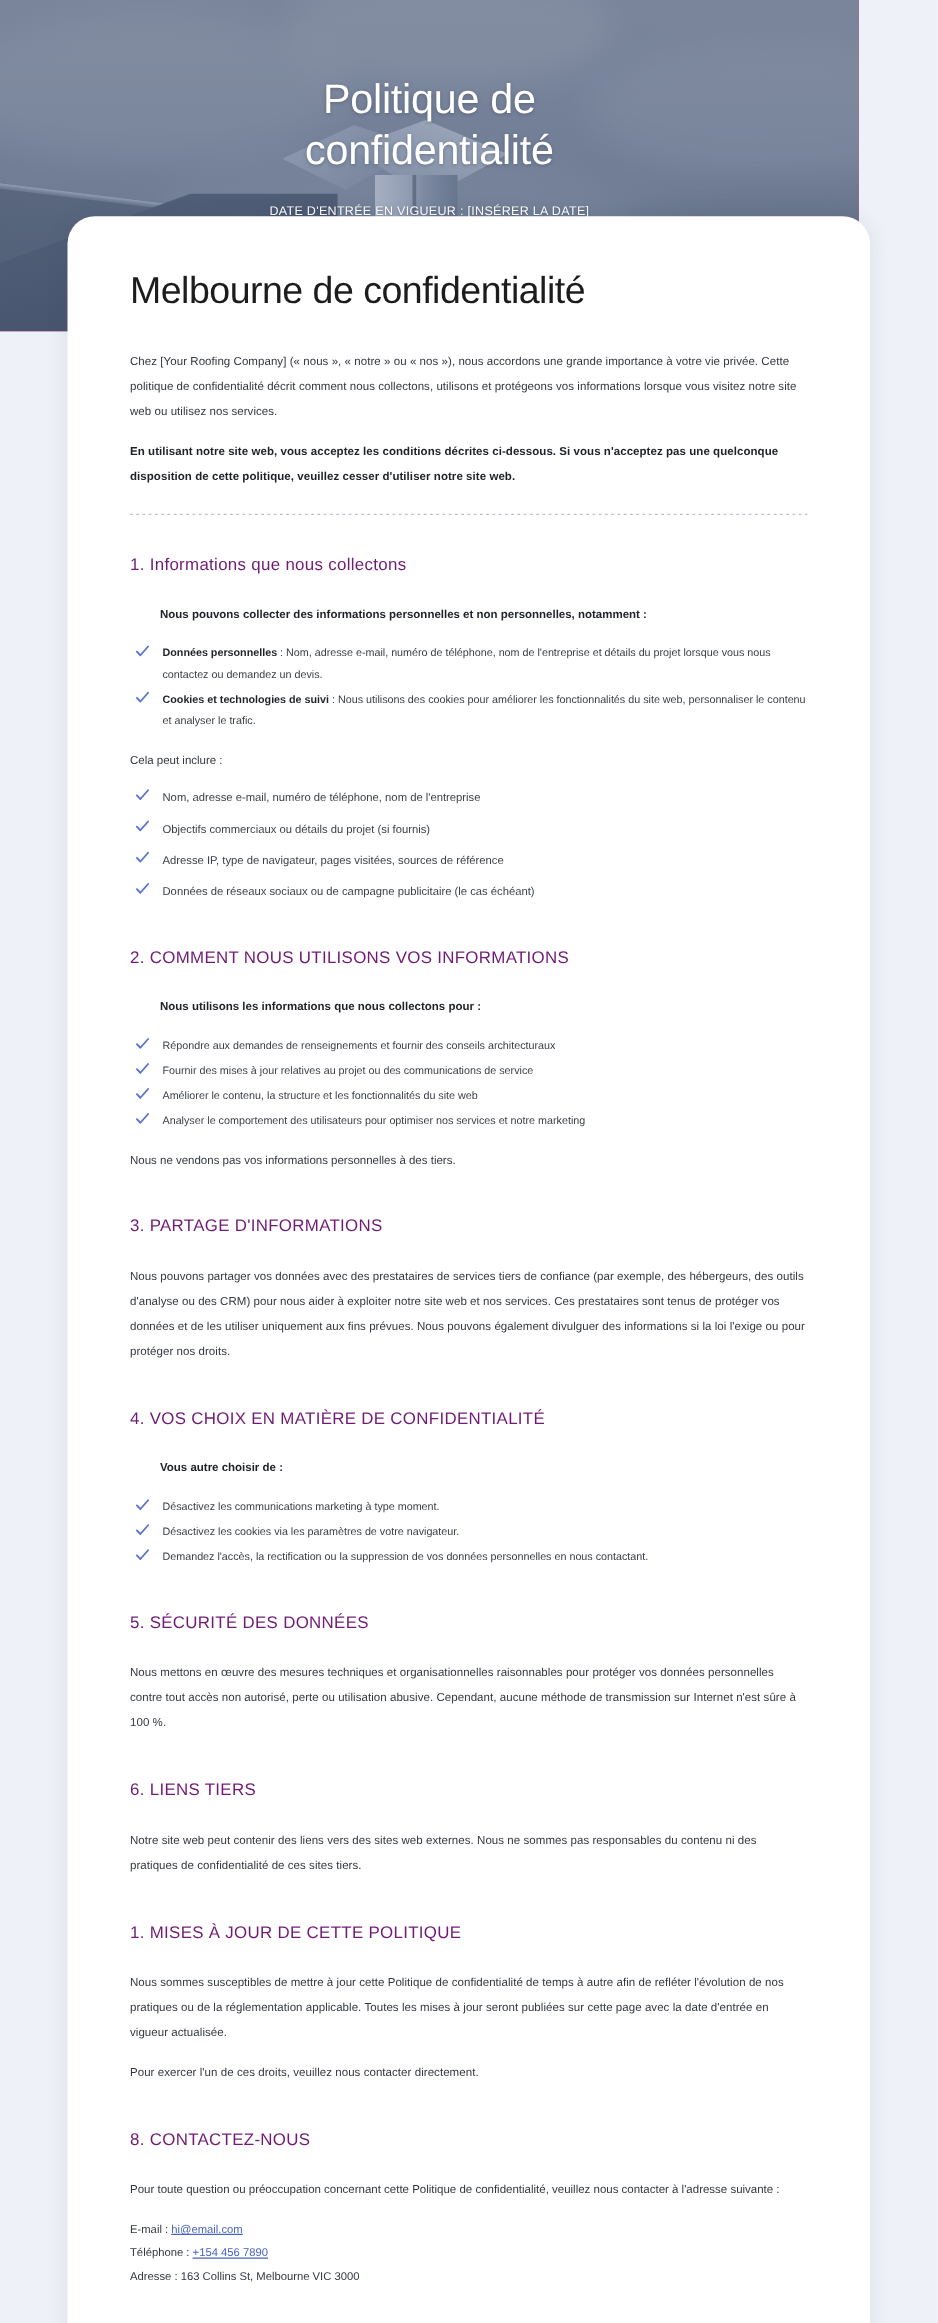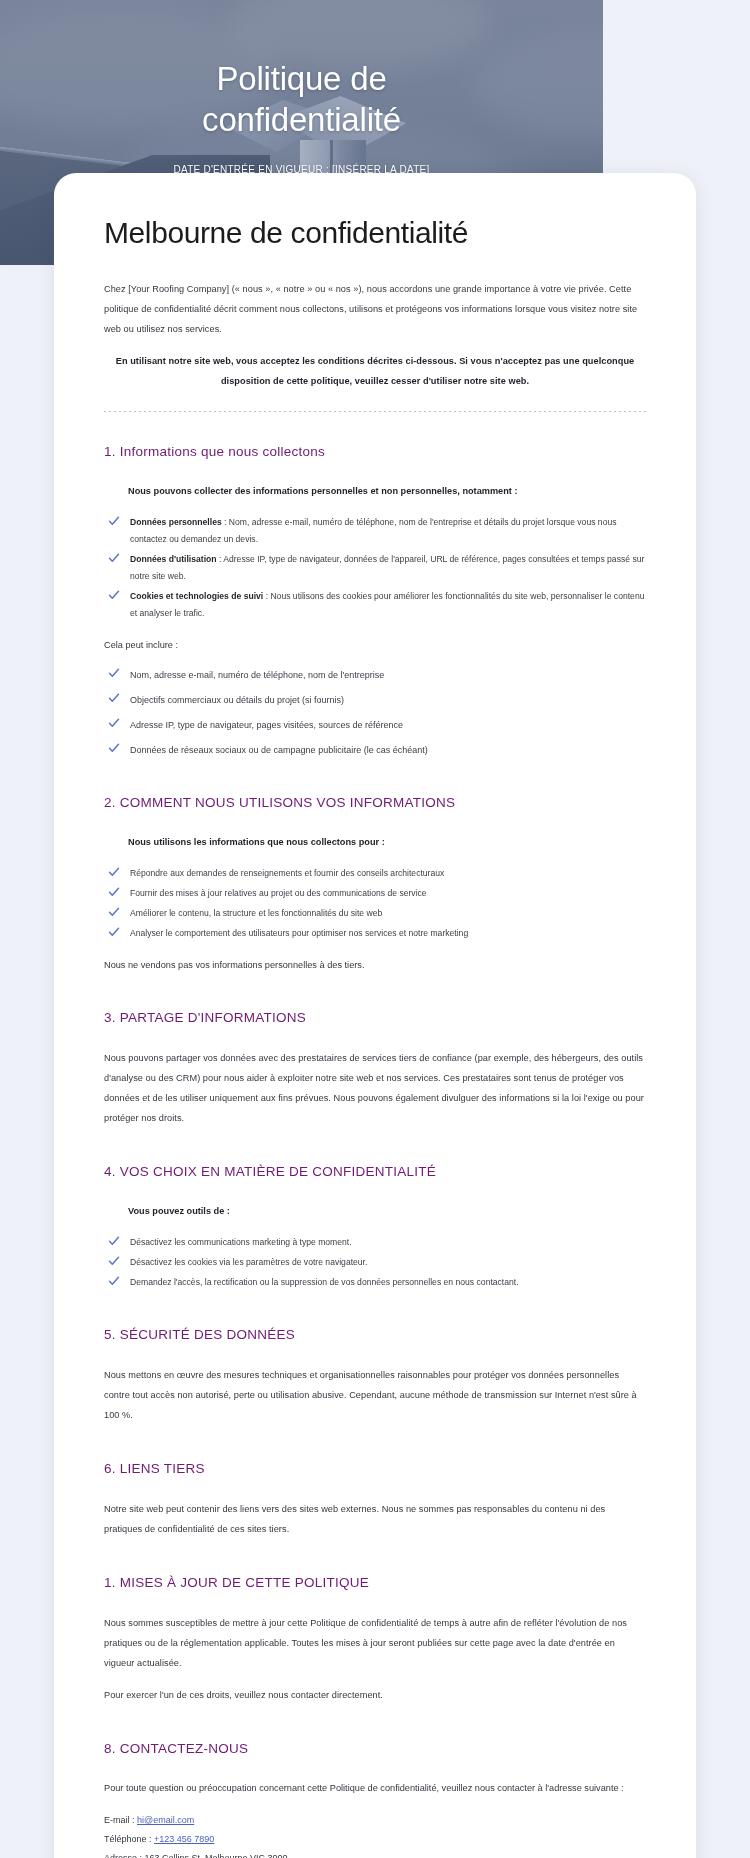--- a/index.html
+++ b/index.html
@@ -15,21 +15,21 @@
     position: relative;
     width: 750px;
     min-height: 1858px;
     background: #eef1f7;
     overflow: hidden;
   }
 
   
   .hero {
     position: relative;
-    width: 603px;
+    width: 687px;
     height: 265px;
     overflow: hidden;
     background: #be185d;
   }
 
   .hero-photo {
     position: absolute;
     inset: 0;
     background:
       
@@ -148,21 +148,21 @@
     margin-bottom: 28px;
   }
 
   p.body {
     font-size: 9.2px;
     line-height: 20px;
     color: #33383f;
     margin-bottom: 12px;
     letter-spacing: 0.05px;
   }
-  p.body.strong { font-weight: 700; color: #1e2228; text-align: center; }
+  p.body.strong { font-weight: 700; color: #1e2228; }
 
   .divider {
     height: 1px;
     margin: 20px 0 30px 0;
     background-image: linear-gradient(to right, #b9c0cc 0 2px, transparent 2px 5px);
     background-size: 5px 1px;
     background-repeat: repeat-x;
   }
 
   h2.section {
@@ -272,28 +272,20 @@
             </svg>
         </span>
         <b>Données personnelles</b><span> : Nom, adresse e-mail, numéro de téléphone, nom de l'entreprise et détails du projet lorsque vous nous contactez ou demandez un devis.</span>
       </li>
       <li>
         <span class="tick">
           <svg viewBox="0 0 12 12">
               <path d="M1.5 6.3 L4.3 9.2 L10.5 2.2" fill="none" stroke="currentColor" stroke-width="1.5" stroke-linecap="round" stroke-linejoin="round"></path>
             </svg>
         </span>
-        <b>Données d'utilisation</b><span> : Adresse IP, type de navigateur, données de l'appareil, URL de référence, pages consultées et temps passé sur notre site web.</span>
-      </li>
-      <li>
-        <span class="tick">
-          <svg viewBox="0 0 12 12">
-              <path d="M1.5 6.3 L4.3 9.2 L10.5 2.2" fill="none" stroke="currentColor" stroke-width="1.5" stroke-linecap="round" stroke-linejoin="round"></path>
-            </svg>
-        </span>
         <b>Cookies et technologies de suivi</b><span> : Nous utilisons des cookies pour améliorer les fonctionnalités du site web, personnaliser le contenu et analyser le trafic.</span>
       </li>
     </ul>
 
     <p class="plain">Cela peut inclure :</p>
     <ul class="checks spaced">
       <li>
         <span class="tick">
           <svg viewBox="0 0 12 12">
               <path d="M1.5 6.3 L4.3 9.2 L10.5 2.2" fill="none" stroke="currentColor" stroke-width="1.5" stroke-linecap="round" stroke-linejoin="round"></path>
@@ -362,21 +354,21 @@
         </span>
         <span>Analyser le comportement des utilisateurs pour optimiser nos services et notre marketing</span>
       </li>
     </ul>
     <p class="plain">Nous ne vendons pas vos informations personnelles à des tiers.</p>
 
     <h2 class="section">3. PARTAGE D'INFORMATIONS</h2>
     <p class="body">Nous pouvons partager vos données avec des prestataires de services tiers de confiance (par exemple, des hébergeurs, des outils d'analyse ou des CRM) pour nous aider à exploiter notre site web et nos services. Ces prestataires sont tenus de protéger vos données et de les utiliser uniquement aux fins prévues. Nous pouvons également divulguer des informations si la loi l'exige ou pour protéger nos droits.</p>
 
     <h2 class="section">4. VOS CHOIX EN MATIÈRE DE CONFIDENTIALITÉ</h2>
-    <p class="lead">Vous pouvez outils de :</p>
+    <p class="lead">Vous autre choisir de :</p>
     <ul class="checks">
       <li>
         <span class="tick">
           <svg viewBox="0 0 12 12">
               <path d="M1.5 6.3 L4.3 9.2 L10.5 2.2" fill="none" stroke="currentColor" stroke-width="1.5" stroke-linecap="round" stroke-linejoin="round"></path>
             </svg>
         </span>
         <span>Désactivez les communications marketing à type moment.</span>
       </li>
       <li>
@@ -410,19 +402,19 @@
     <h2 class="section">8. CONTACTEZ-NOUS</h2>
     <p class="plain">Pour toute question ou préoccupation concernant cette Politique de confidentialité, veuillez nous contacter à l'adresse suivante :</p>
 
     <div class="contact-block">
       <div class="contact-line">
         <span>E-mail :</span>
         <a href="#">hi@email.com</a>
       </div>
       <div class="contact-line">
         <span>Téléphone :</span>
-        <a href="#">+123 456 7890</a>
+        <a href="#">+154 456 7890</a>
       </div>
       <div class="contact-line">Adresse : 163 Collins St, Melbourne VIC 3000</div>
     </div>
 
   </div>
 </div>
 
 </body></html>

